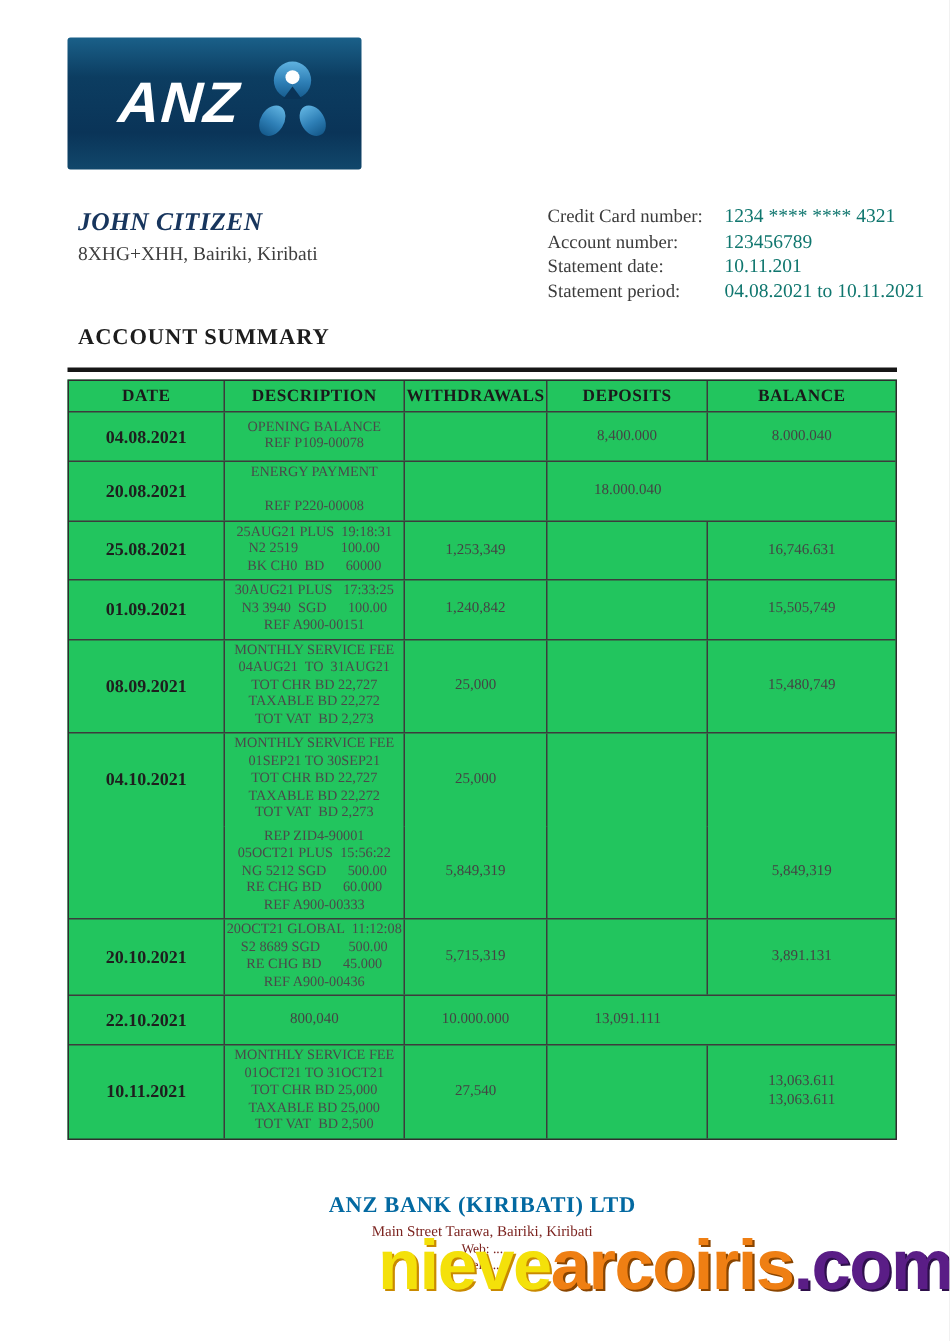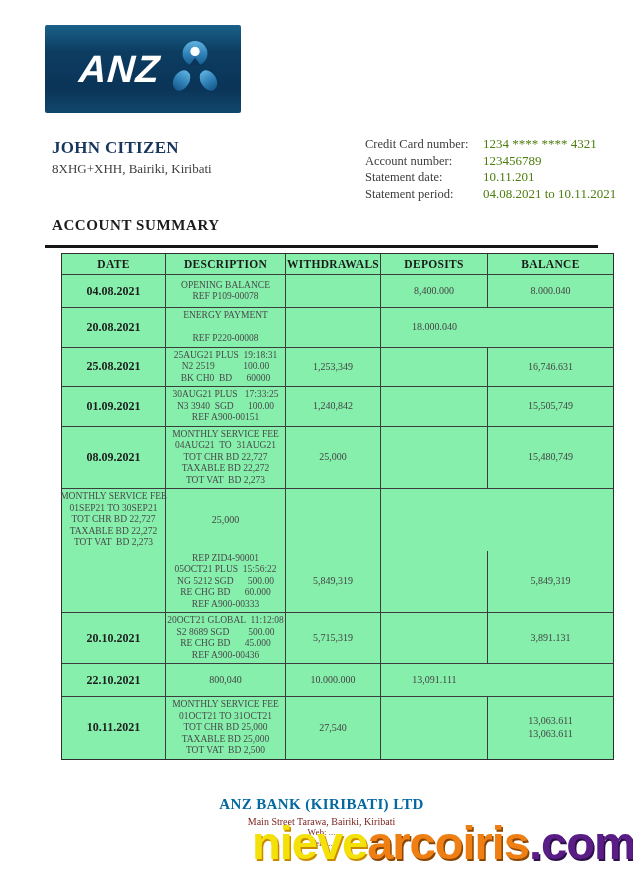--- a/index.html
+++ b/index.html
@@ -19,42 +19,42 @@
   }
   .logo-text {
     color: #ffffff; font-family: "Liberation Sans", sans-serif;
     font-weight: bold; font-style: italic; font-size: 38px;
     letter-spacing: 1px; transform: skewX(-4deg); margin-left: 14px;
   }
   .logo-mark { width: 52px; height: 56px; margin-top: -4px; }
 
   
   .customer { position: absolute; left: 52px; top: 138px; }
-  .customer-name { font-size: 17px; font-weight: bold; color: #17355d; letter-spacing: 0.3px; }
+  .customer-name { font-size: 17px; font-weight: bold; color: #17355d; letter-spacing: 0.3px; font-style: italic; }
   .customer-address { font-size: 13px; color: #3e3e3e; margin-top: 3px; }
 
   .statement-info { position: absolute; left: 365px; top: 136px; font-size: 12.5px; color: #333; }
   .si-row { display: flex; line-height: 16.5px; gap: 12px; }
   .si-label { width: 106px; color: #3c3c3c; }
-  .si-value { color: #4d7c0f; font-size: 13px; }
+  .si-value { color: #0f766e; font-size: 13px; }
 
   
   .section-title {
     position: absolute; left: 52px; top: 217px;
     font-size: 15px; font-weight: bold; color: #1c1c1c; letter-spacing: 0.6px;
   }
   .thick-rule {
     position: absolute; left: 45px; top: 245px; width: 553px; height: 3px;
     background: #161616;
   }
 
   
   .table {
-    position: absolute; left: 61px; top: 253px; width: 553px;
-    border: 1.4px solid #2e2e2e; background: #86efac;
+    position: absolute; left: 45px; top: 253px; width: 553px;
+    border: 1.4px solid #2e2e2e; background: #22c55e;
   }
   .t-row { display: grid; grid-template-columns: 104px 120px 95px 107px 1fr; }
   .t-row.bordered { border-top: 1px solid #3c3c3c; }
   .t-cell {
     border-right: 1px solid #3c3c3c;
     display: flex; flex-direction: column; align-items: center; justify-content: center;
     text-align: center; padding: 2px 2px;
   }
   .t-cell:last-child { border-right: none; font-family: Liberation Serif, serif; }
   .t-head .t-cell {
@@ -205,20 +205,21 @@
         </div>
         <div class="t-cell">
           <div class="amt-line">25,000</div>
         </div>
         <div class="t-cell"></div>
         <div class="t-cell">
           <div class="amt-line">15,480,749</div>
         </div>
       </div>
       <div class="t-row bordered" style="min-height: 55px;">
+        <div class="t-cell cell-date">04.10.2021</div>
         <div class="t-cell">
           <div class="desc-line">MONTHLY SERVICE FEE</div>
           <div class="desc-line">01SEP21 TO 30SEP21</div>
           <div class="desc-line">TOT CHR BD 22,727</div>
           <div class="desc-line">TAXABLE BD 22,272</div>
           <div class="desc-line">TOT VAT  BD 2,273</div>
         </div>
         <div class="t-cell">
           <div class="amt-line">25,000</div>
         </div>

